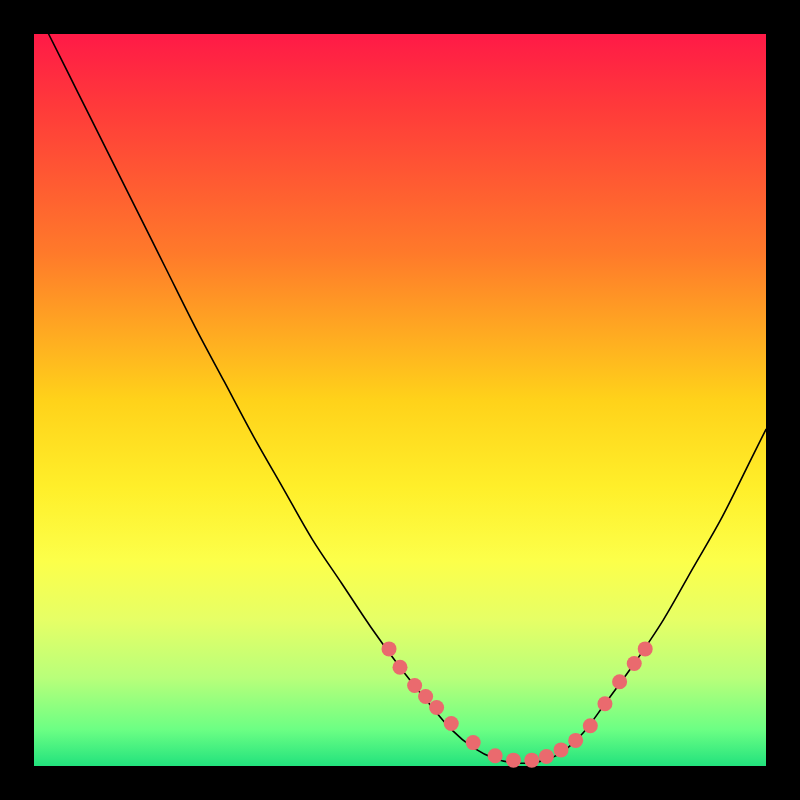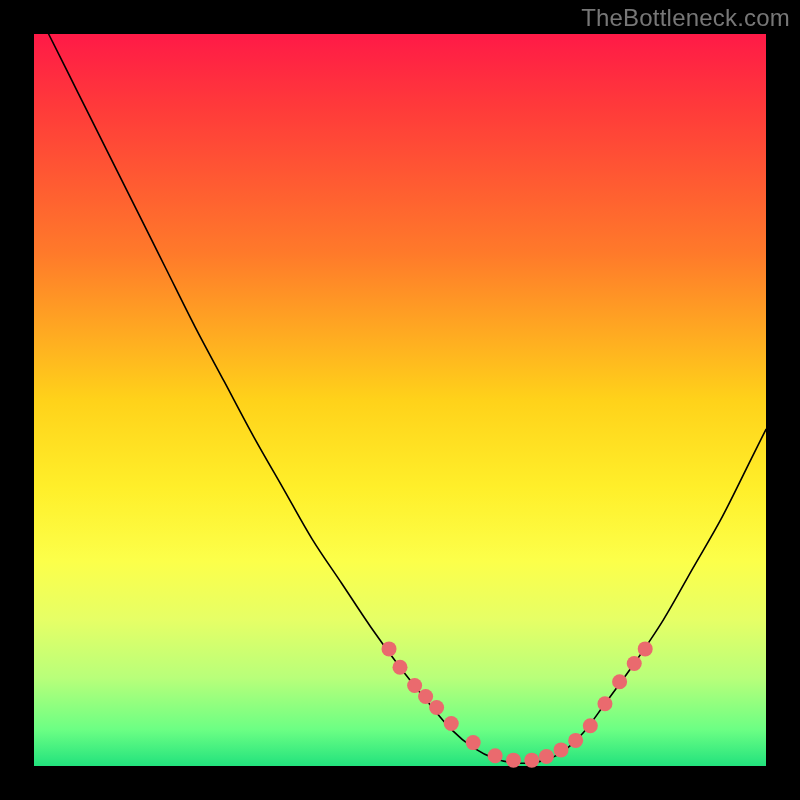--- a/index.html
+++ b/index.html
@@ -64,21 +64,20 @@
   }
   .marker {
     fill: #ea6a6e;
     stroke: none;
   }
 </style>
 </head>
 <body>
 
 <div class="outer">
-  <div class="watermark">TheBottleneck.com</div>
 
   <div class="plot">
     <svg class="overlay" viewBox="0 0 732 732" preserveAspectRatio="none">
       <path id="curve-path" class="curve" d="M 0.00 -29.28 C 2.44 -24.40, 7.32 -14.64, 14.64 0.00 C 21.96 14.64, 34.16 39.04, 43.92 58.56 C 53.68 78.08, 63.44 97.60, 73.20 117.12 C 82.96 136.64, 92.72 156.16, 102.48 175.68 C 112.24 195.20, 122.00 214.72, 131.76 234.24 C 141.52 253.76, 151.28 273.89, 161.04 292.80 C 170.80 311.71, 180.56 329.40, 190.32 347.70 C 200.08 366.00, 209.84 384.91, 219.60 402.60 C 229.36 420.29, 239.12 436.76, 248.88 453.84 C 258.64 470.92, 268.40 489.22, 278.16 505.08 C 287.92 520.94, 297.68 534.36, 307.44 549.00 C 317.20 563.64, 326.96 578.89, 336.72 592.92 C 346.48 606.95, 356.24 620.37, 366.00 633.18 C 375.76 645.99, 386.74 659.41, 395.28 669.78 C 403.82 680.15, 409.92 688.08, 417.24 695.40 C 424.56 702.72, 431.88 708.82, 439.20 713.70 C 446.52 718.58, 453.84 722.12, 461.16 724.68 C 468.48 727.24, 475.80 728.58, 483.12 729.07 C 490.44 729.56, 497.76 729.32, 505.08 727.61 C 512.40 725.90, 519.72 723.58, 527.04 718.82 C 534.36 714.07, 541.68 707.23, 549.00 699.06 C 556.32 690.89, 562.42 681.37, 570.96 669.78 C 579.50 658.19, 590.48 643.55, 600.24 629.52 C 610.00 615.49, 619.76 601.46, 629.52 585.60 C 639.28 569.74, 649.04 551.44, 658.80 534.36 C 668.56 517.28, 678.32 501.42, 688.08 483.12 C 697.84 464.82, 710.04 439.20, 717.36 424.56 C 724.68 409.92, 729.56 400.16, 732.00 395.28"></path>
       <g id="markers-group">
           <circle cx="355.02" cy="614.88" r="7.5" class="marker"></circle>
           <circle cx="366.00" cy="633.18" r="7.5" class="marker"></circle>
           <circle cx="380.64" cy="651.48" r="7.5" class="marker"></circle>
           <circle cx="391.62" cy="662.46" r="7.5" class="marker"></circle>
           <circle cx="402.60" cy="673.44" r="7.5" class="marker"></circle>

